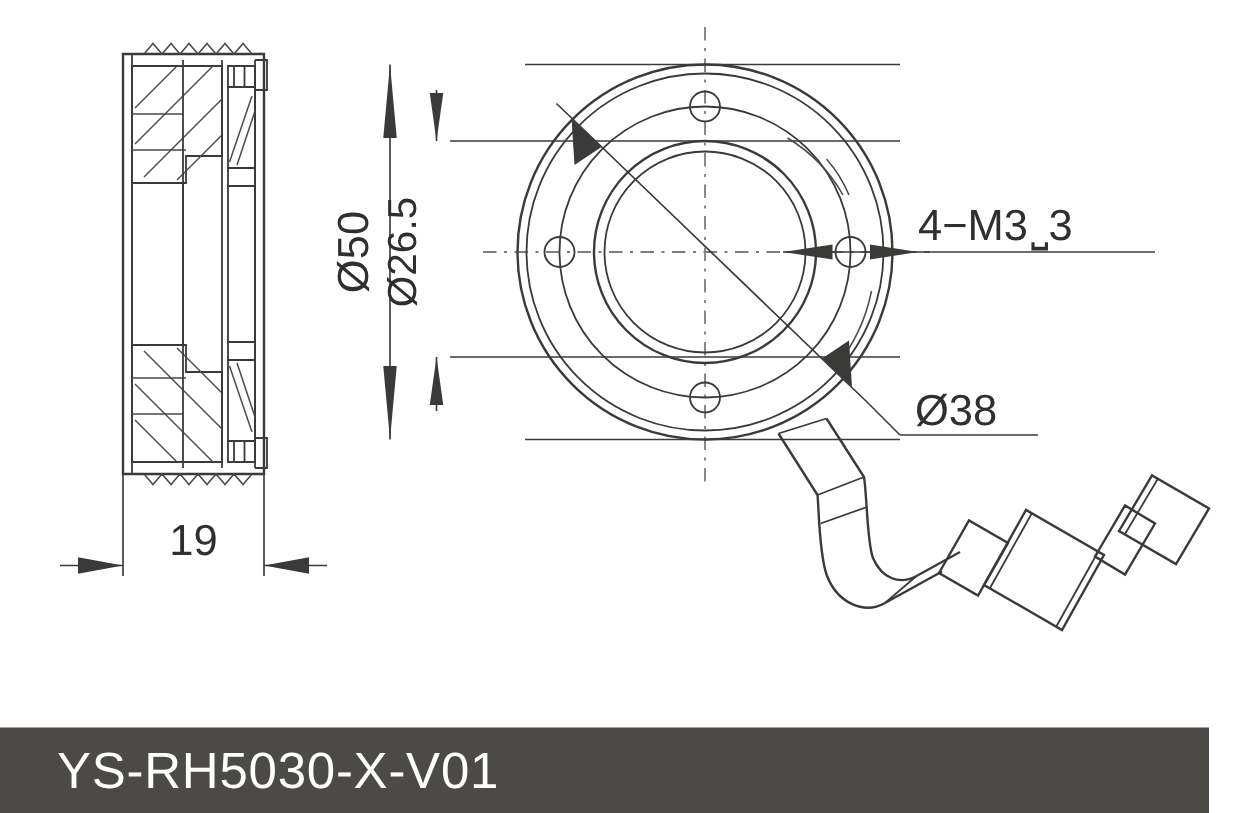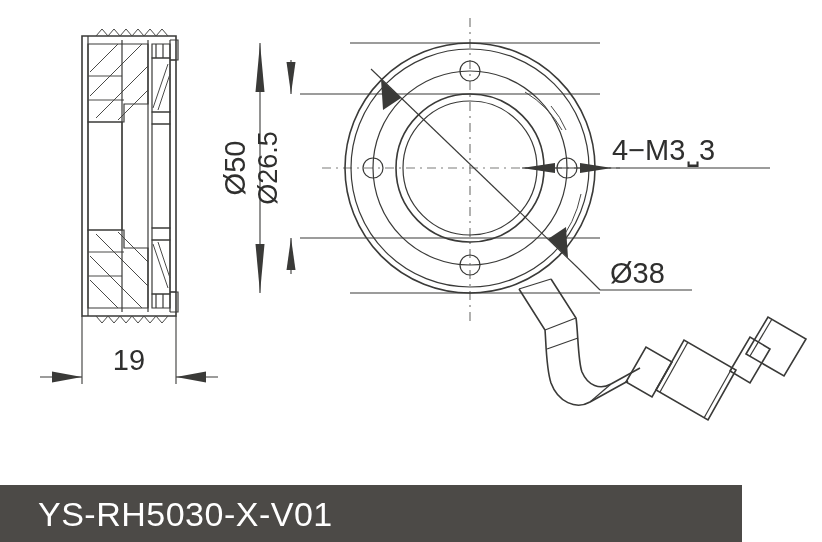--- a/index.html
+++ b/index.html
@@ -26,21 +26,21 @@
     position: absolute;
     left: 0; top: 0;
     width: 822px;
     height: 542px;
     display: block;
   }
   .caption-bar {
     position: absolute;
     left: 0;
     top: 485px;
-    width: 742px;
+    width: 806px;
     height: 57px;
     background: #4c4a47;
     display: flex;
     align-items: center;
     box-sizing: border-box;
     padding-left: 38px;
   }
   .caption-text {
     color: #ffffff;
     font-family: "Liberation Sans", sans-serif;

